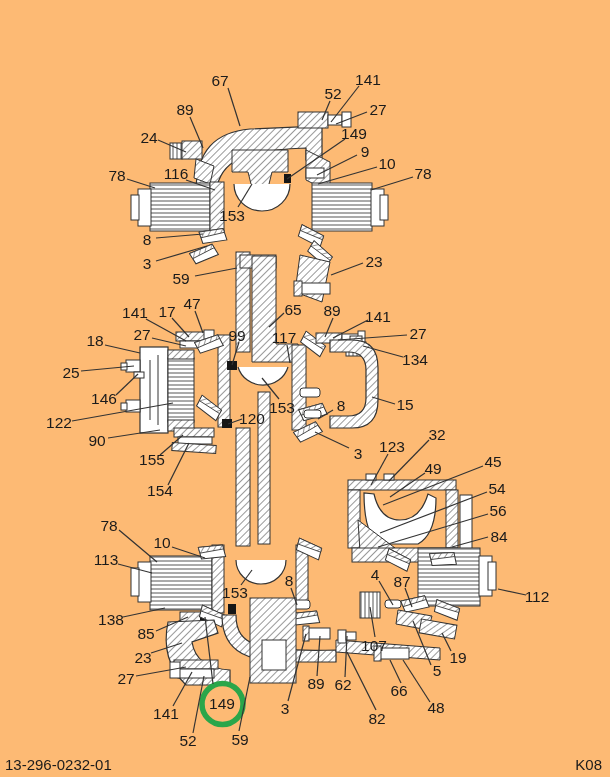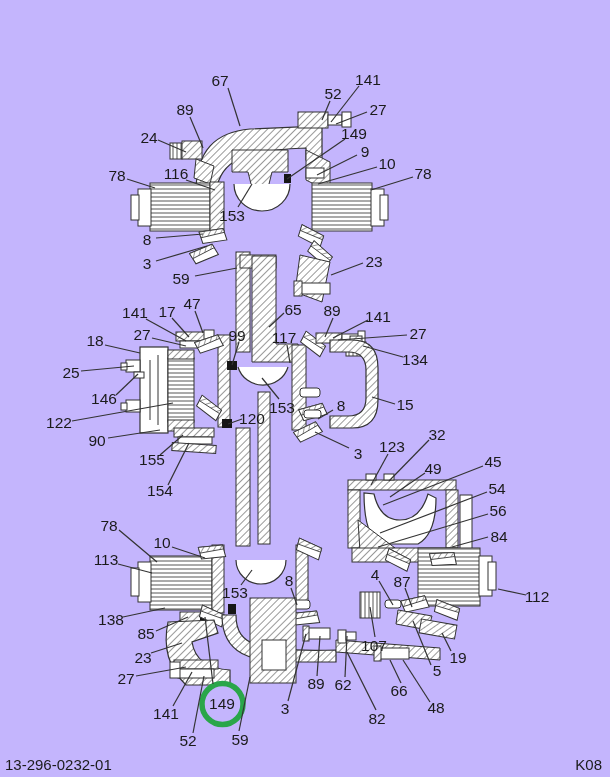--- a/index.html
+++ b/index.html
@@ -1,16 +1,16 @@
 <!DOCTYPE html>
 <html><head>
 <meta charset="utf-8">
 <style>
   html,body{margin:0;padding:0;background:#fff;}
-  #page{position:relative;width:610px;height:777px;background:#c4b5fd;overflow:hidden;
+  #page{position:relative;width:610px;height:777px;background:#fdba74;overflow:hidden;
         font-family:"Liberation Sans",sans-serif;}
   svg{display:block;}
   .callout{font:15.5px "Liberation Sans",sans-serif;fill:#1b1b1b;text-anchor:middle;}
   .leader{stroke:#333;stroke-width:1.2;fill:none;}
   .footer{font:15px "Liberation Sans",sans-serif;fill:#1b1b1b;}
 </style>
 </head>
 <body>
 
 <div id="page">

